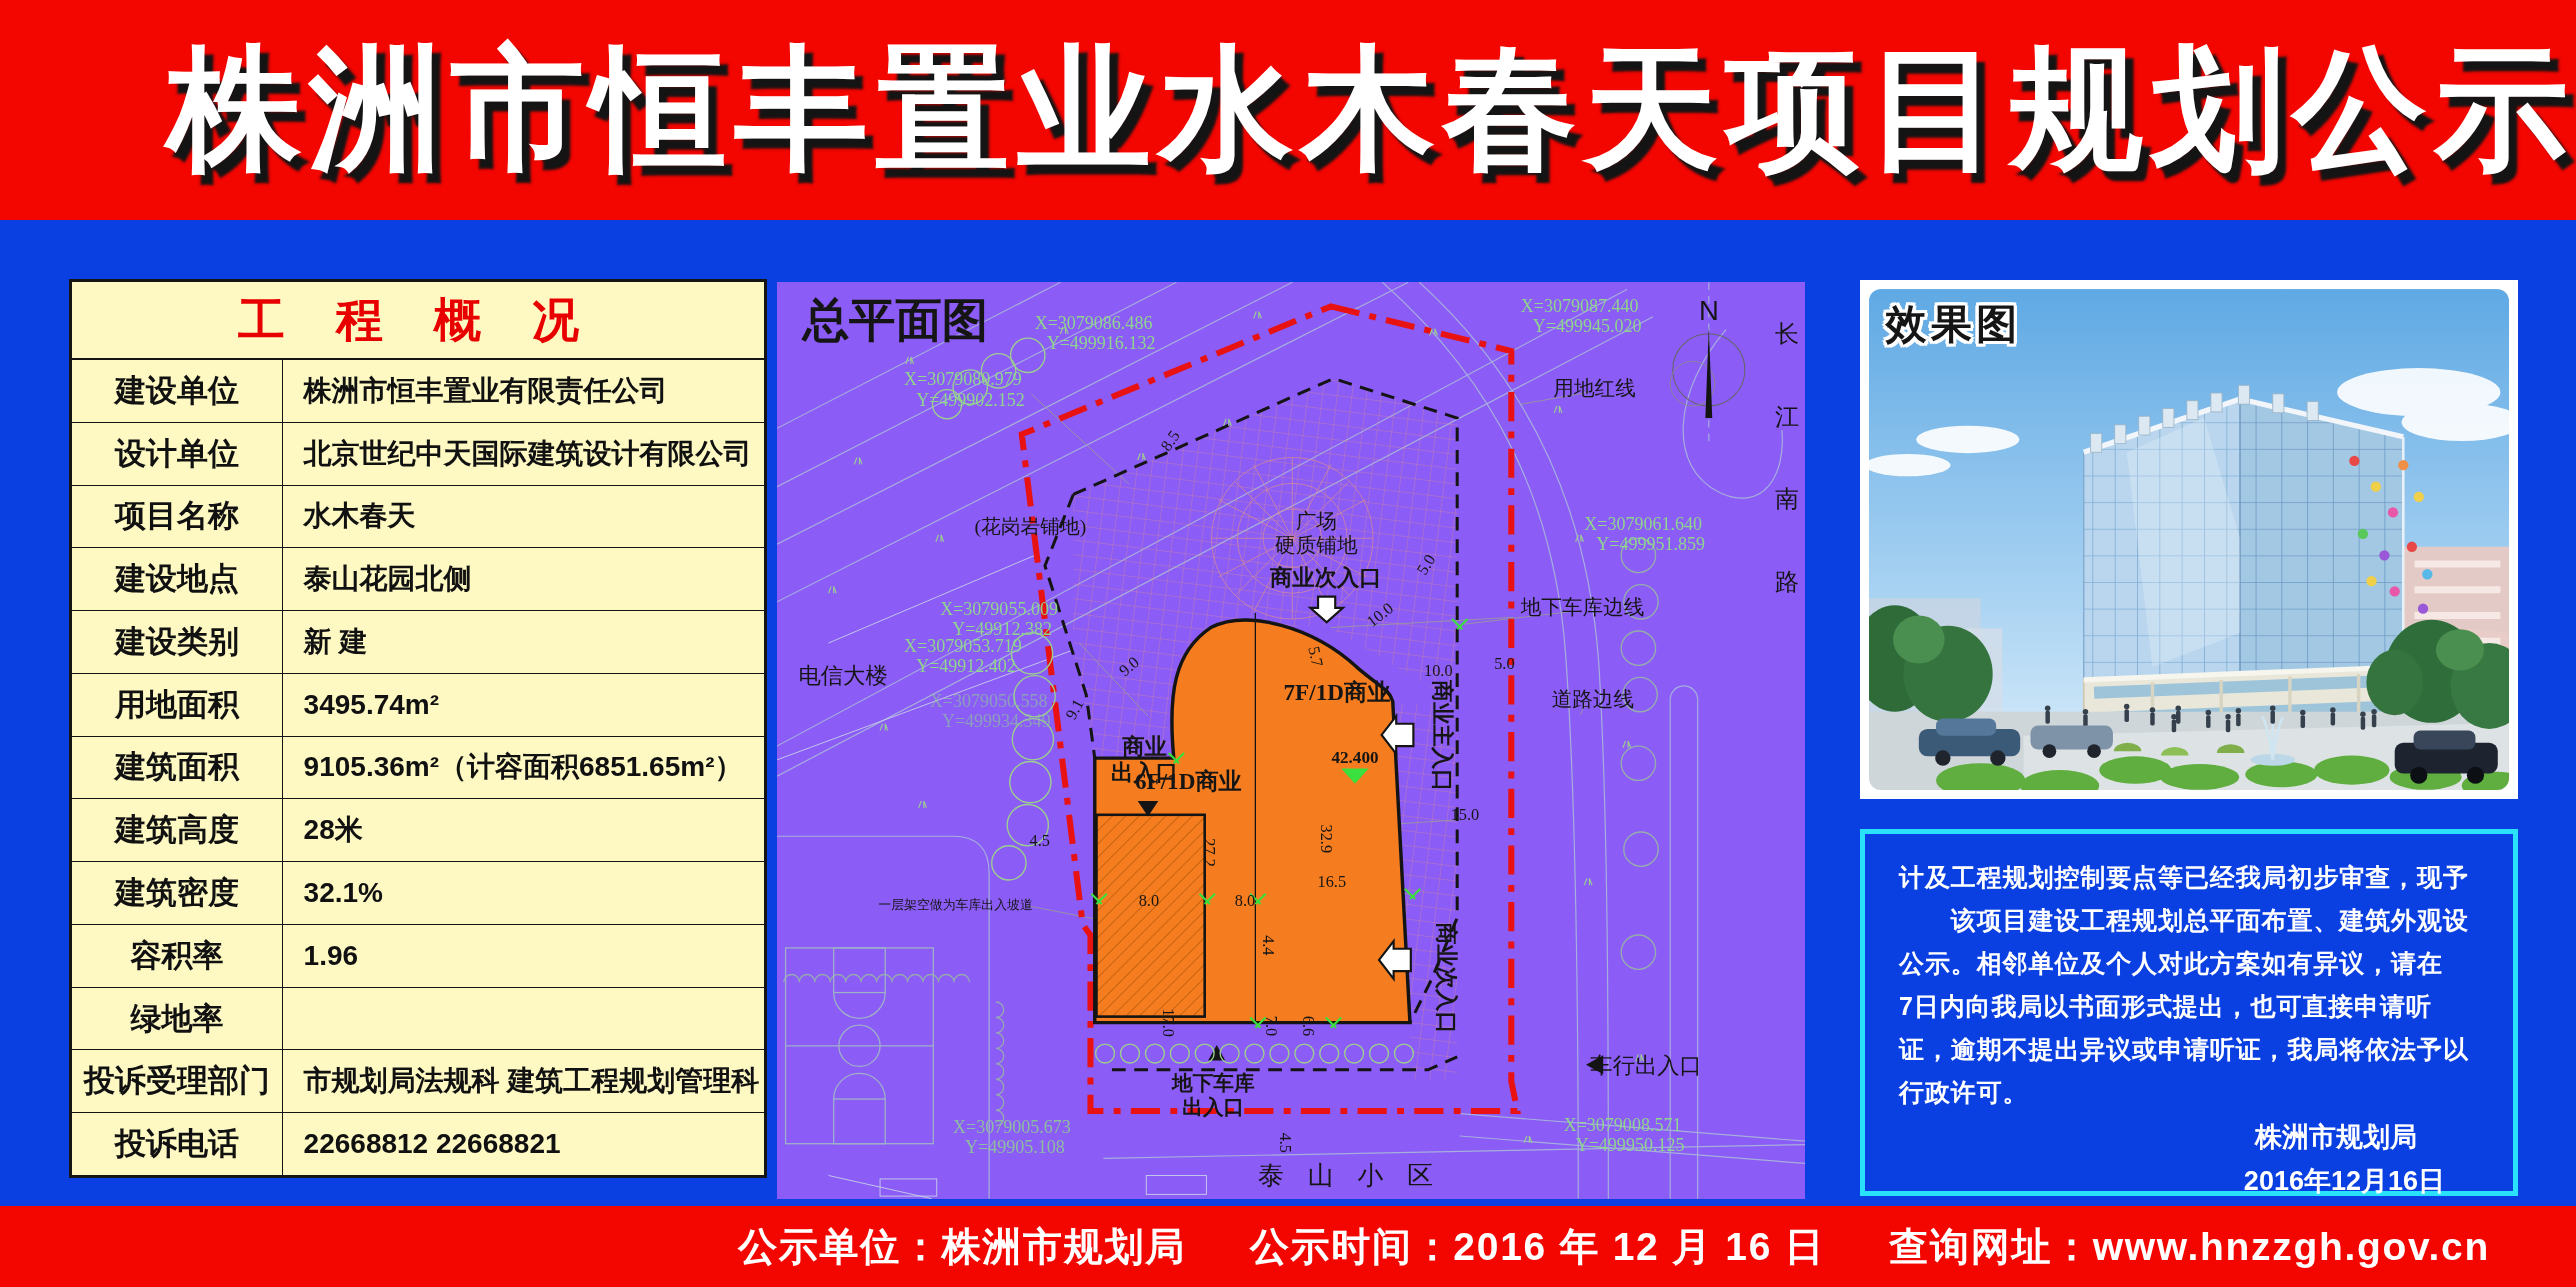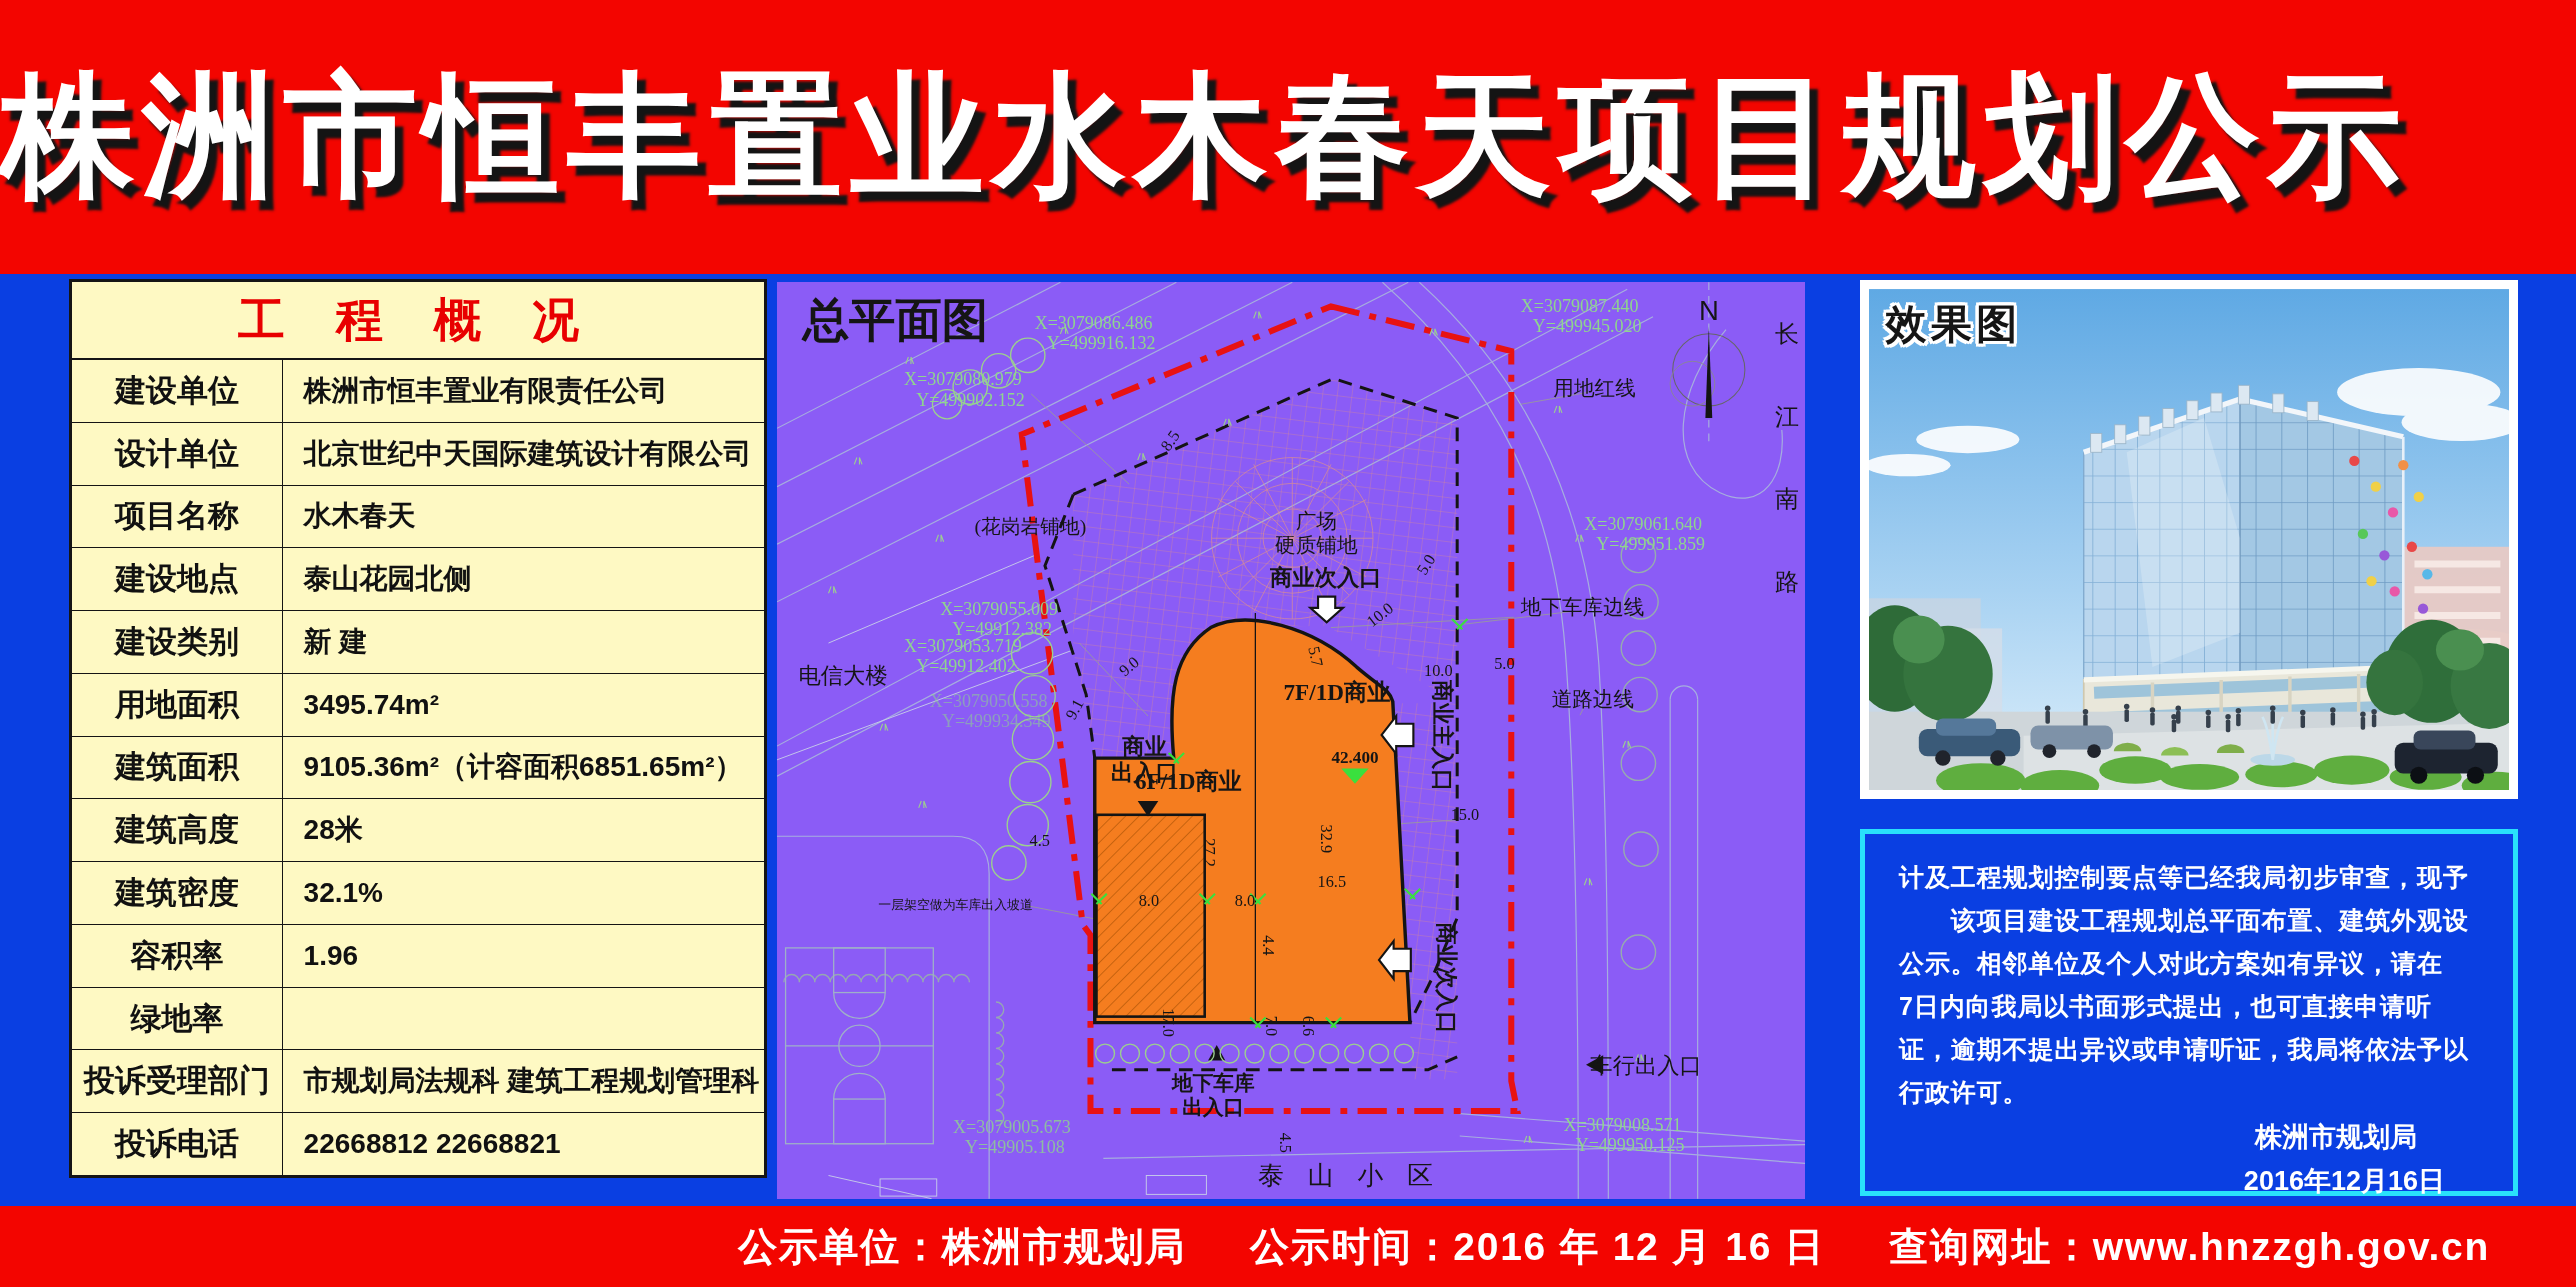--- a/index.html
+++ b/index.html
@@ -1,40 +1,40 @@
 <!DOCTYPE html>
 <html style="font-size:13.7px"><head>
 <meta charset="utf-8">
 <style>
   html,body{margin:0;padding:0;background:#0a3fe2;}
   .poster{position:relative;width:2576px;height:1288px;background:#0a3fe2;overflow:hidden;
           font-family:"Liberation Sans",sans-serif;}
   
-  .band-top{position:absolute;left:0;top:0;width:100%;height:274px;background:#f30500;
-            display:flex;align-items:center;justify-content:flex-start;}
+  .band-top{position:absolute;left:0;top:0;width:100%;height:220px;background:#f30500;
+            display:flex;align-items:center;justify-content:flex-end;}
   .band-top h1{margin:0;color:#ffffff;font-size:134px;font-weight:bold;letter-spacing:7.7px;
                white-space:nowrap;text-shadow:8.6px 10.3px 2.6px #141414;}
   
   .tableWrap{position:absolute;left:69px;top:279px;width:698px;height:899px;background:#fef9c3;
              border:3.4px solid #151515;box-sizing:border-box;display:flex;flex-direction:column;}
   .tableTitle{height:76px;min-height:76px;border-bottom:2.6px solid #151515;display:flex;align-items:center;
               justify-content:center;color:#e80000;font-size:47px;font-weight:bold;letter-spacing:19px;}
   .trow{flex:1;display:flex;border-bottom:1.7px solid #151515;}
   .trow:last-child{border-bottom:none;}
   .tlabel{width:210px;min-width:210px;border-right:1.7px solid #151515;display:flex;align-items:center;
           justify-content:center;font-size:31px;font-weight:bold;color:#111;text-align:center;}
   .tvalue{flex:1;display:flex;align-items:center;padding-left:20.6px;font-size:28px;font-weight:bold;
           color:#111;white-space:nowrap;}
   
   .planWrap{position:absolute;left:777px;top:282px;width:1028px;height:917px;background:#8b5cf6;}
   svg.plan{width:100%;height:100%;display:block;font-family:"Liberation Serif",serif;}
   
   .renderWrap{position:absolute;left:1860px;top:280px;width:658px;height:519px;background:#ffffff;
               padding:8.6px;box-sizing:border-box;}
-  .renderInner{position:relative;width:100%;height:100%;overflow:hidden;}
+  .renderInner{position:relative;width:100%;height:100%;overflow:hidden;border-radius:12px;}
   .renderInner svg{width:100%;height:100%;display:block;}
   .renderLabel{position:absolute;left:17px;top:8.6px;font-size:41px;font-weight:bold;color:#151515;
                letter-spacing:4.3px;
                text-shadow:-2.6px -2.6px 0 #fff,2.6px -2.6px 0 #fff,-2.6px 2.6px 0 #fff,2.6px 2.6px 0 #fff,0 3.4px 0 #fff,3.4px 0 0 #fff,-3.4px 0 0 #fff,0 -3.4px 0 #fff;}
   
   .noticeWrap{position:absolute;left:1860px;top:829px;width:658px;height:367px;box-sizing:border-box;
               border:5.2px solid #29e1fb;padding:22px 34px 0 34px;color:#ffffff;}
   .noticeWrap .line{font-size:25px;line-height:43px;font-weight:bold;letter-spacing:0.9px;white-space:nowrap;}
   .noticeWrap .sign{text-align:right;padding-right:62px;font-size:27px;line-height:46px;font-weight:bold;}
   .noticeWrap .date{text-align:right;padding-right:34px;font-size:27px;line-height:43px;font-weight:bold;}

